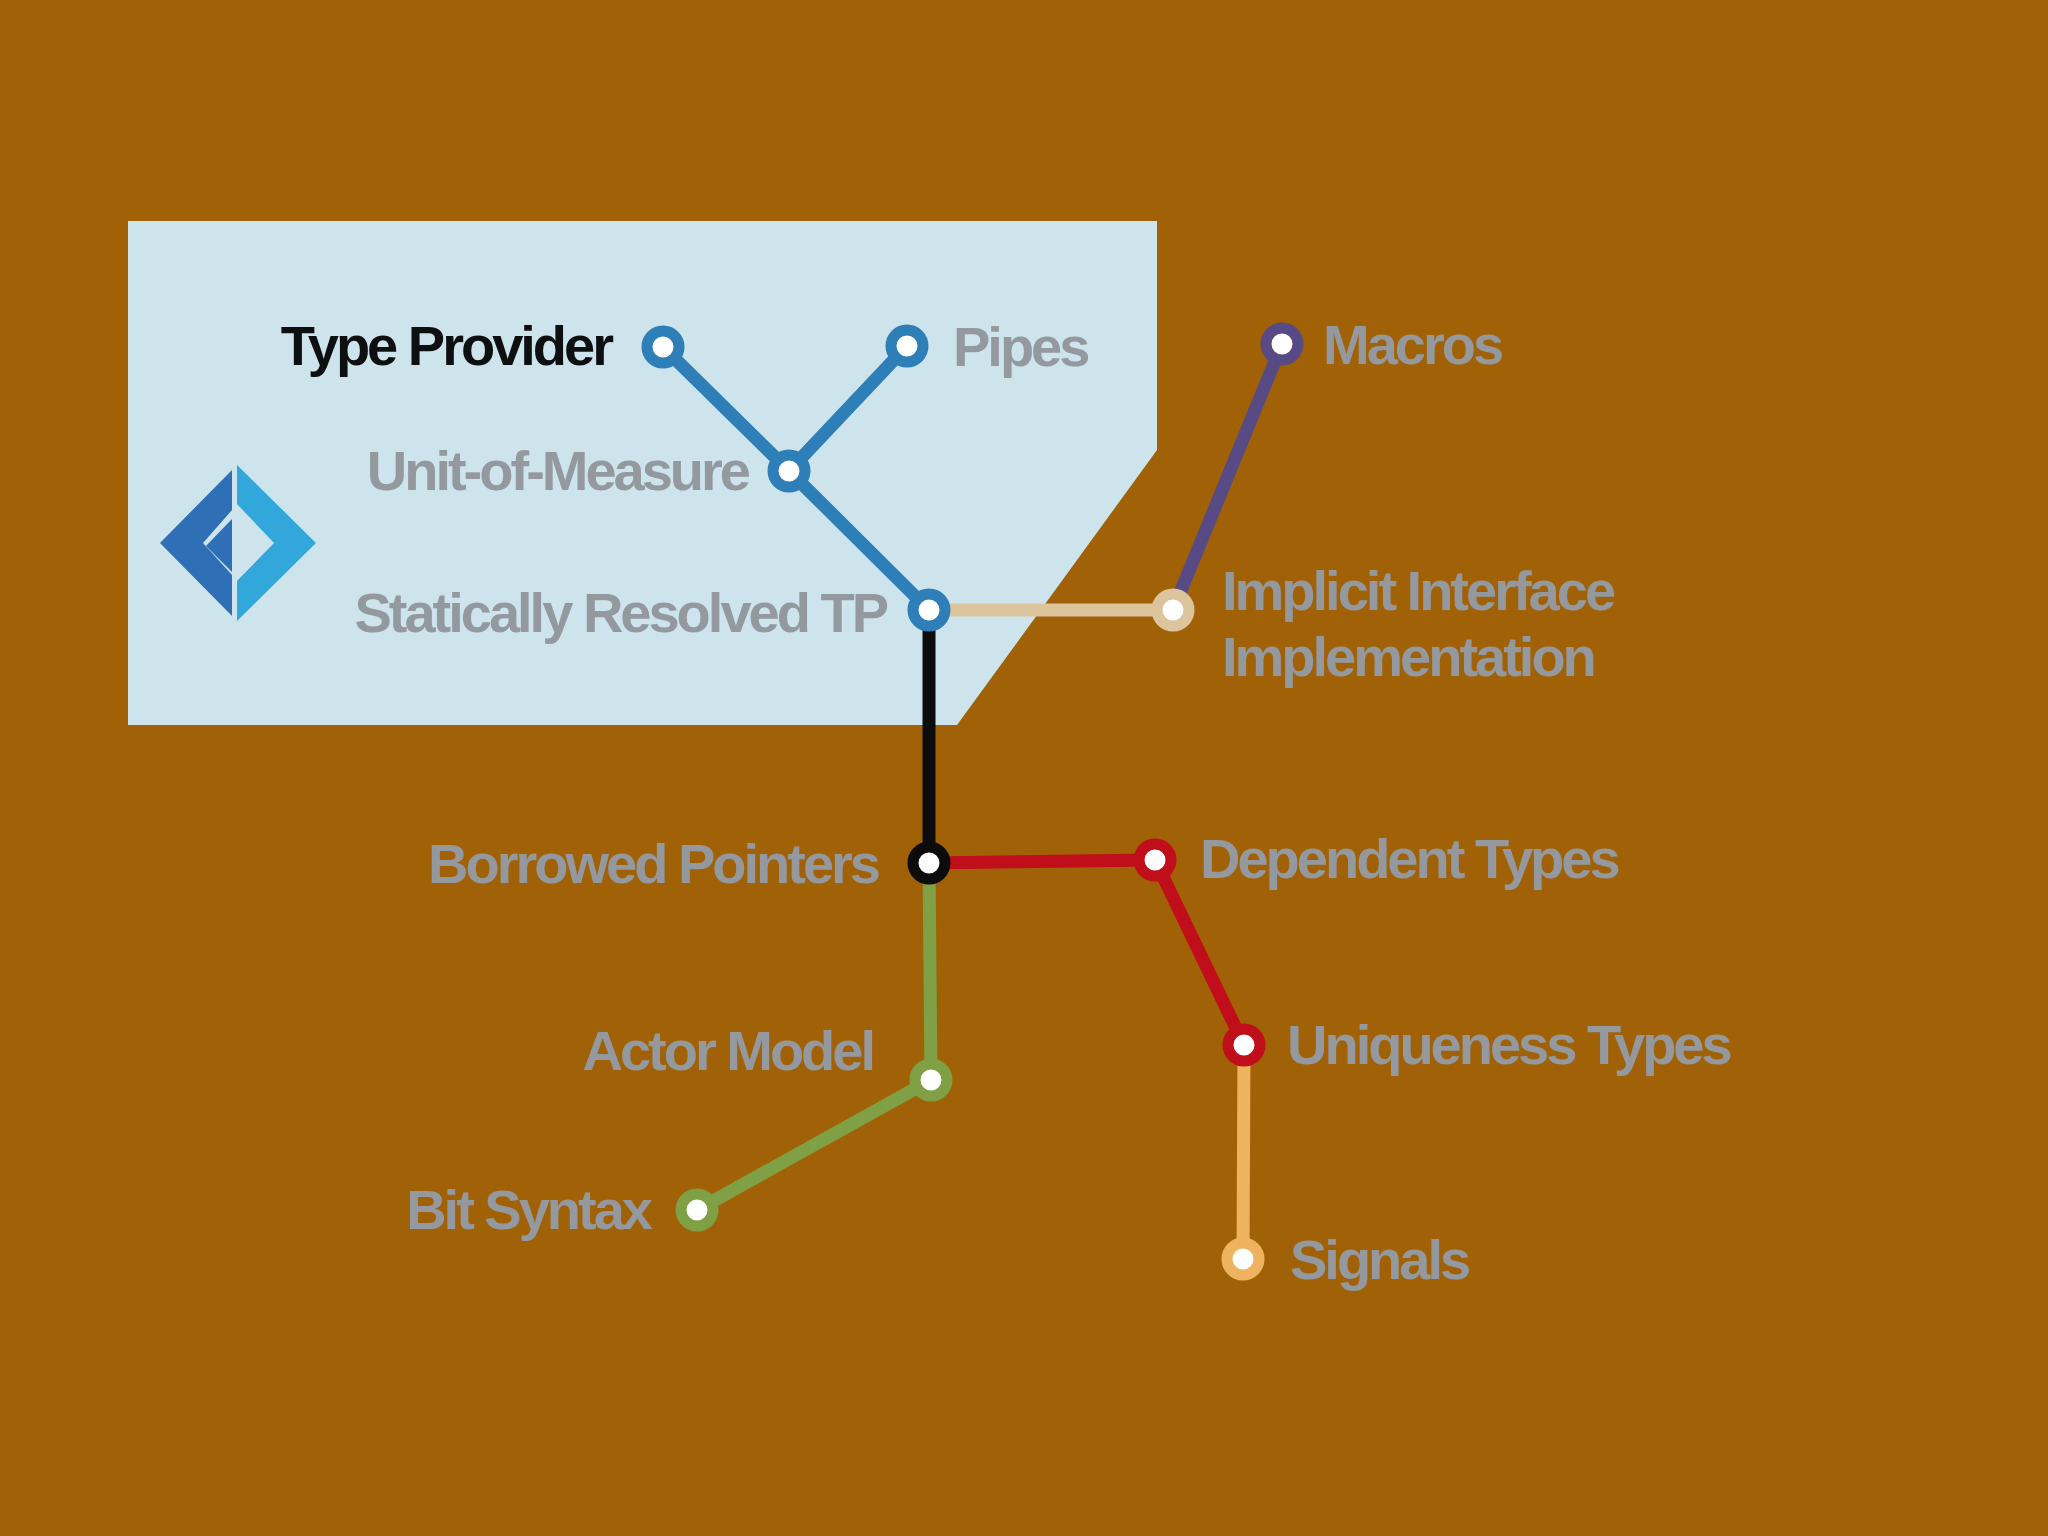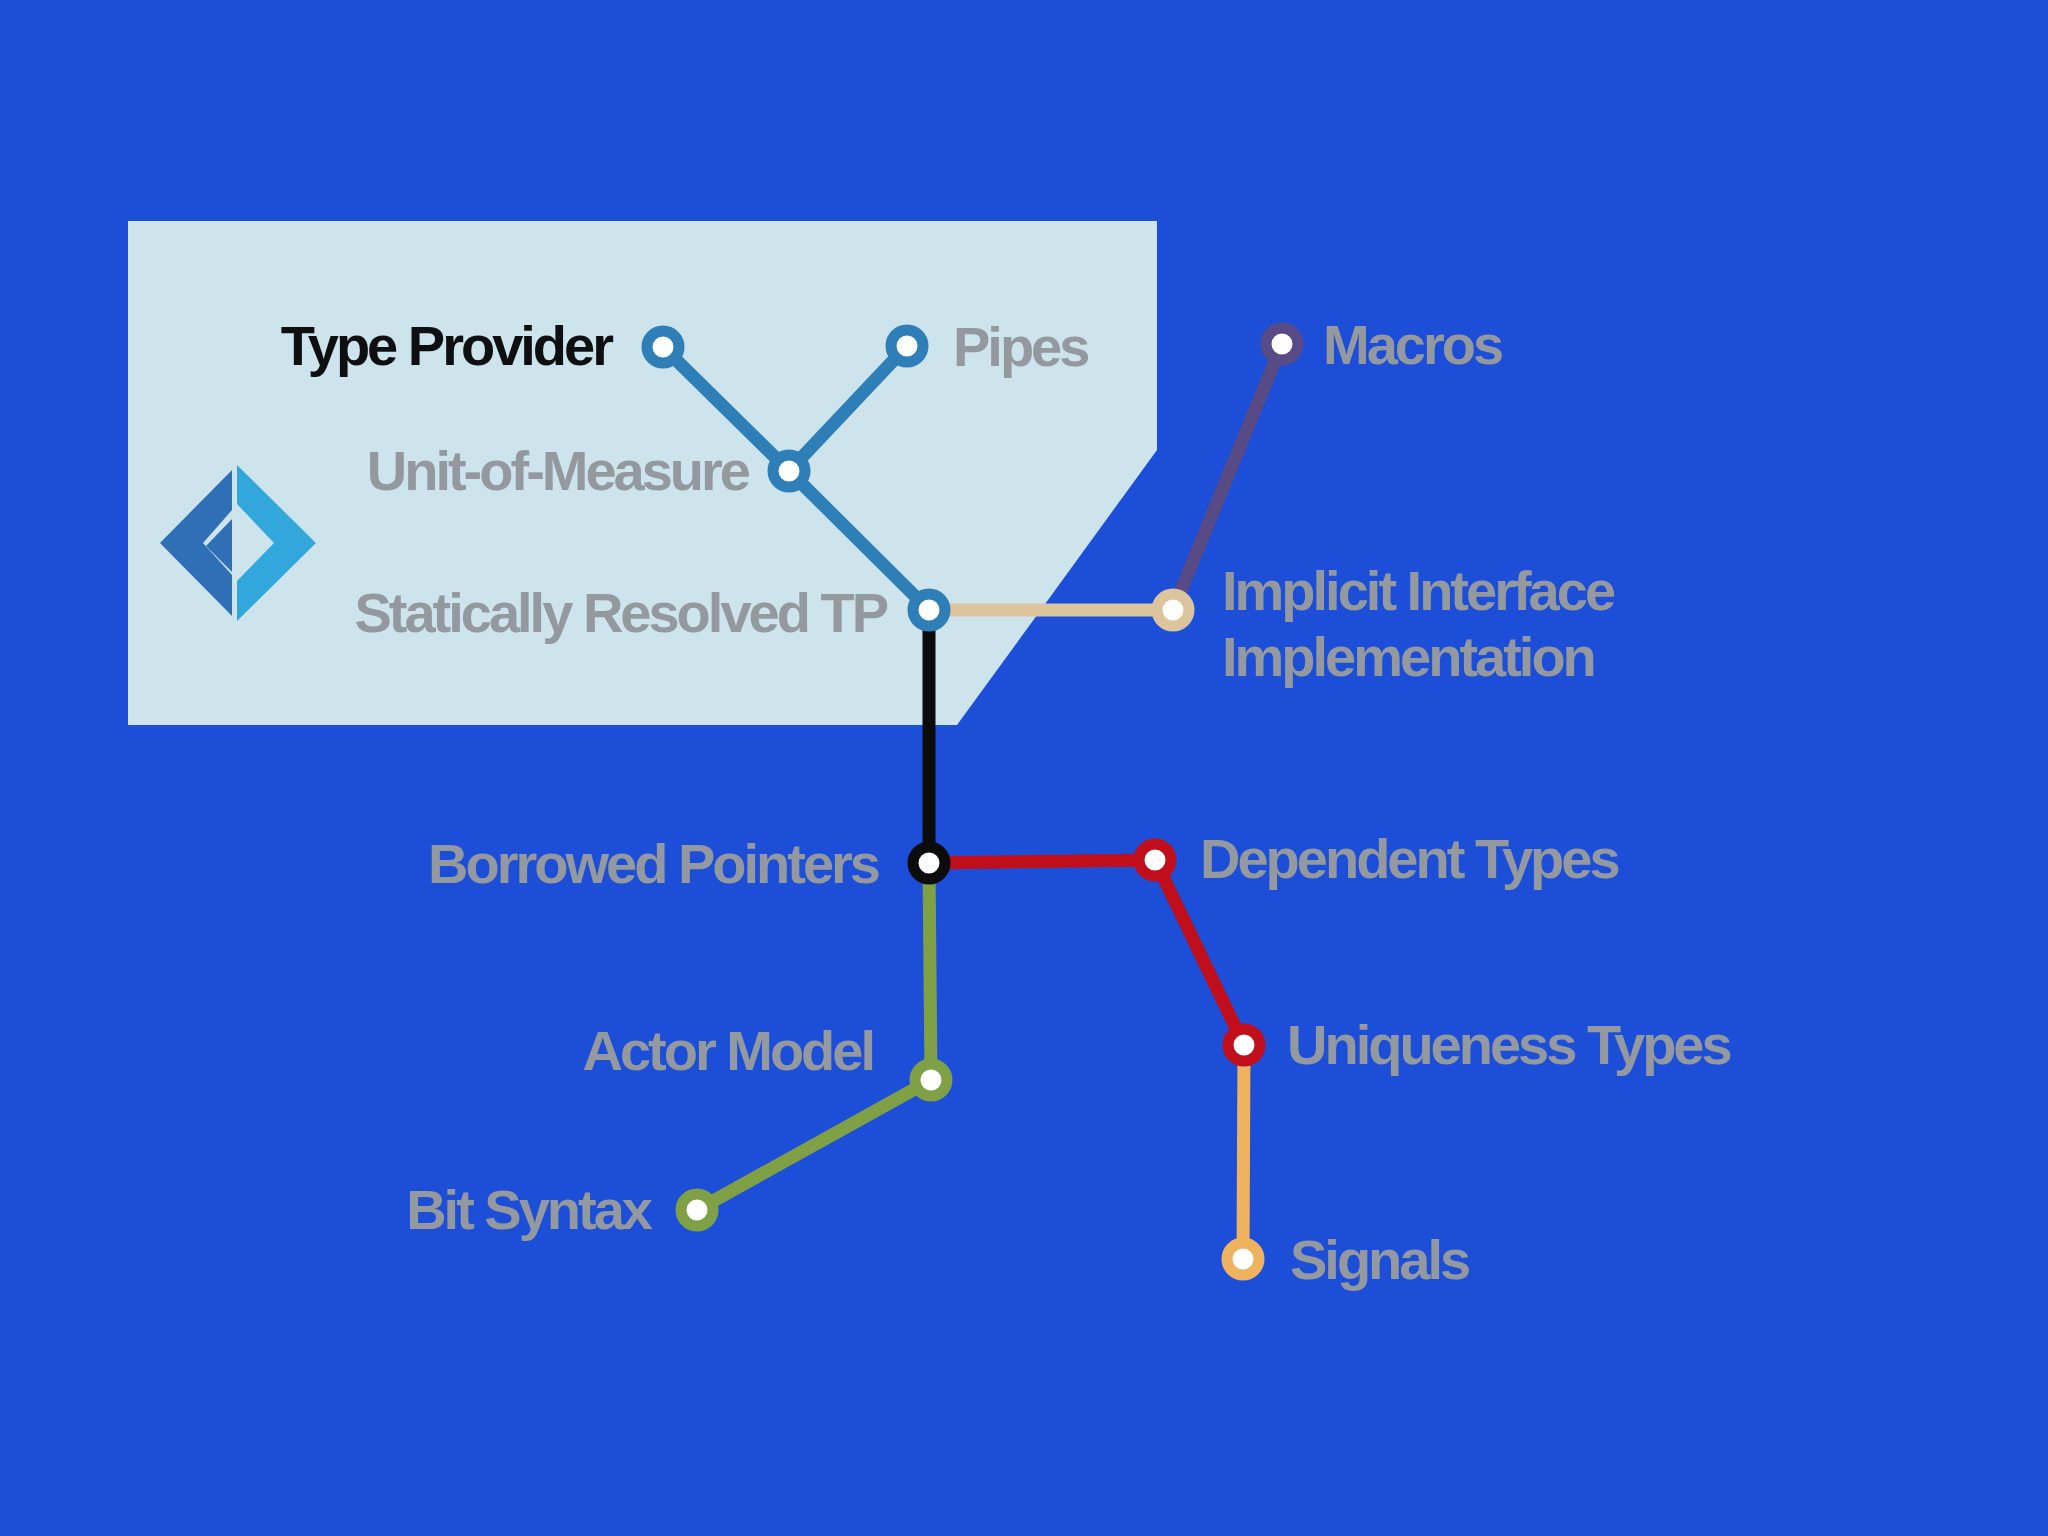--- a/index.html
+++ b/index.html
@@ -1,16 +1,16 @@
 <!DOCTYPE html>
 <html><head>
 <meta charset="utf-8">
 <style>
   html,body{margin:0;padding:0;background:#fcfcfc;}
-  .stage{position:relative;width:2048px;height:1536px;background:#1d4ed8;overflow:hidden;}
+  .stage{position:relative;width:2048px;height:1536px;background:#a16207;overflow:hidden;}
   svg{display:block;width:100%;height:100%;}
   .lbl{
     font-family:"Liberation Sans", sans-serif;
     font-weight:700;
     font-size:56px;
     letter-spacing:-3px;
     fill:#93999E;
   }
   .emph{fill:#0E0F11;}
 </style>

